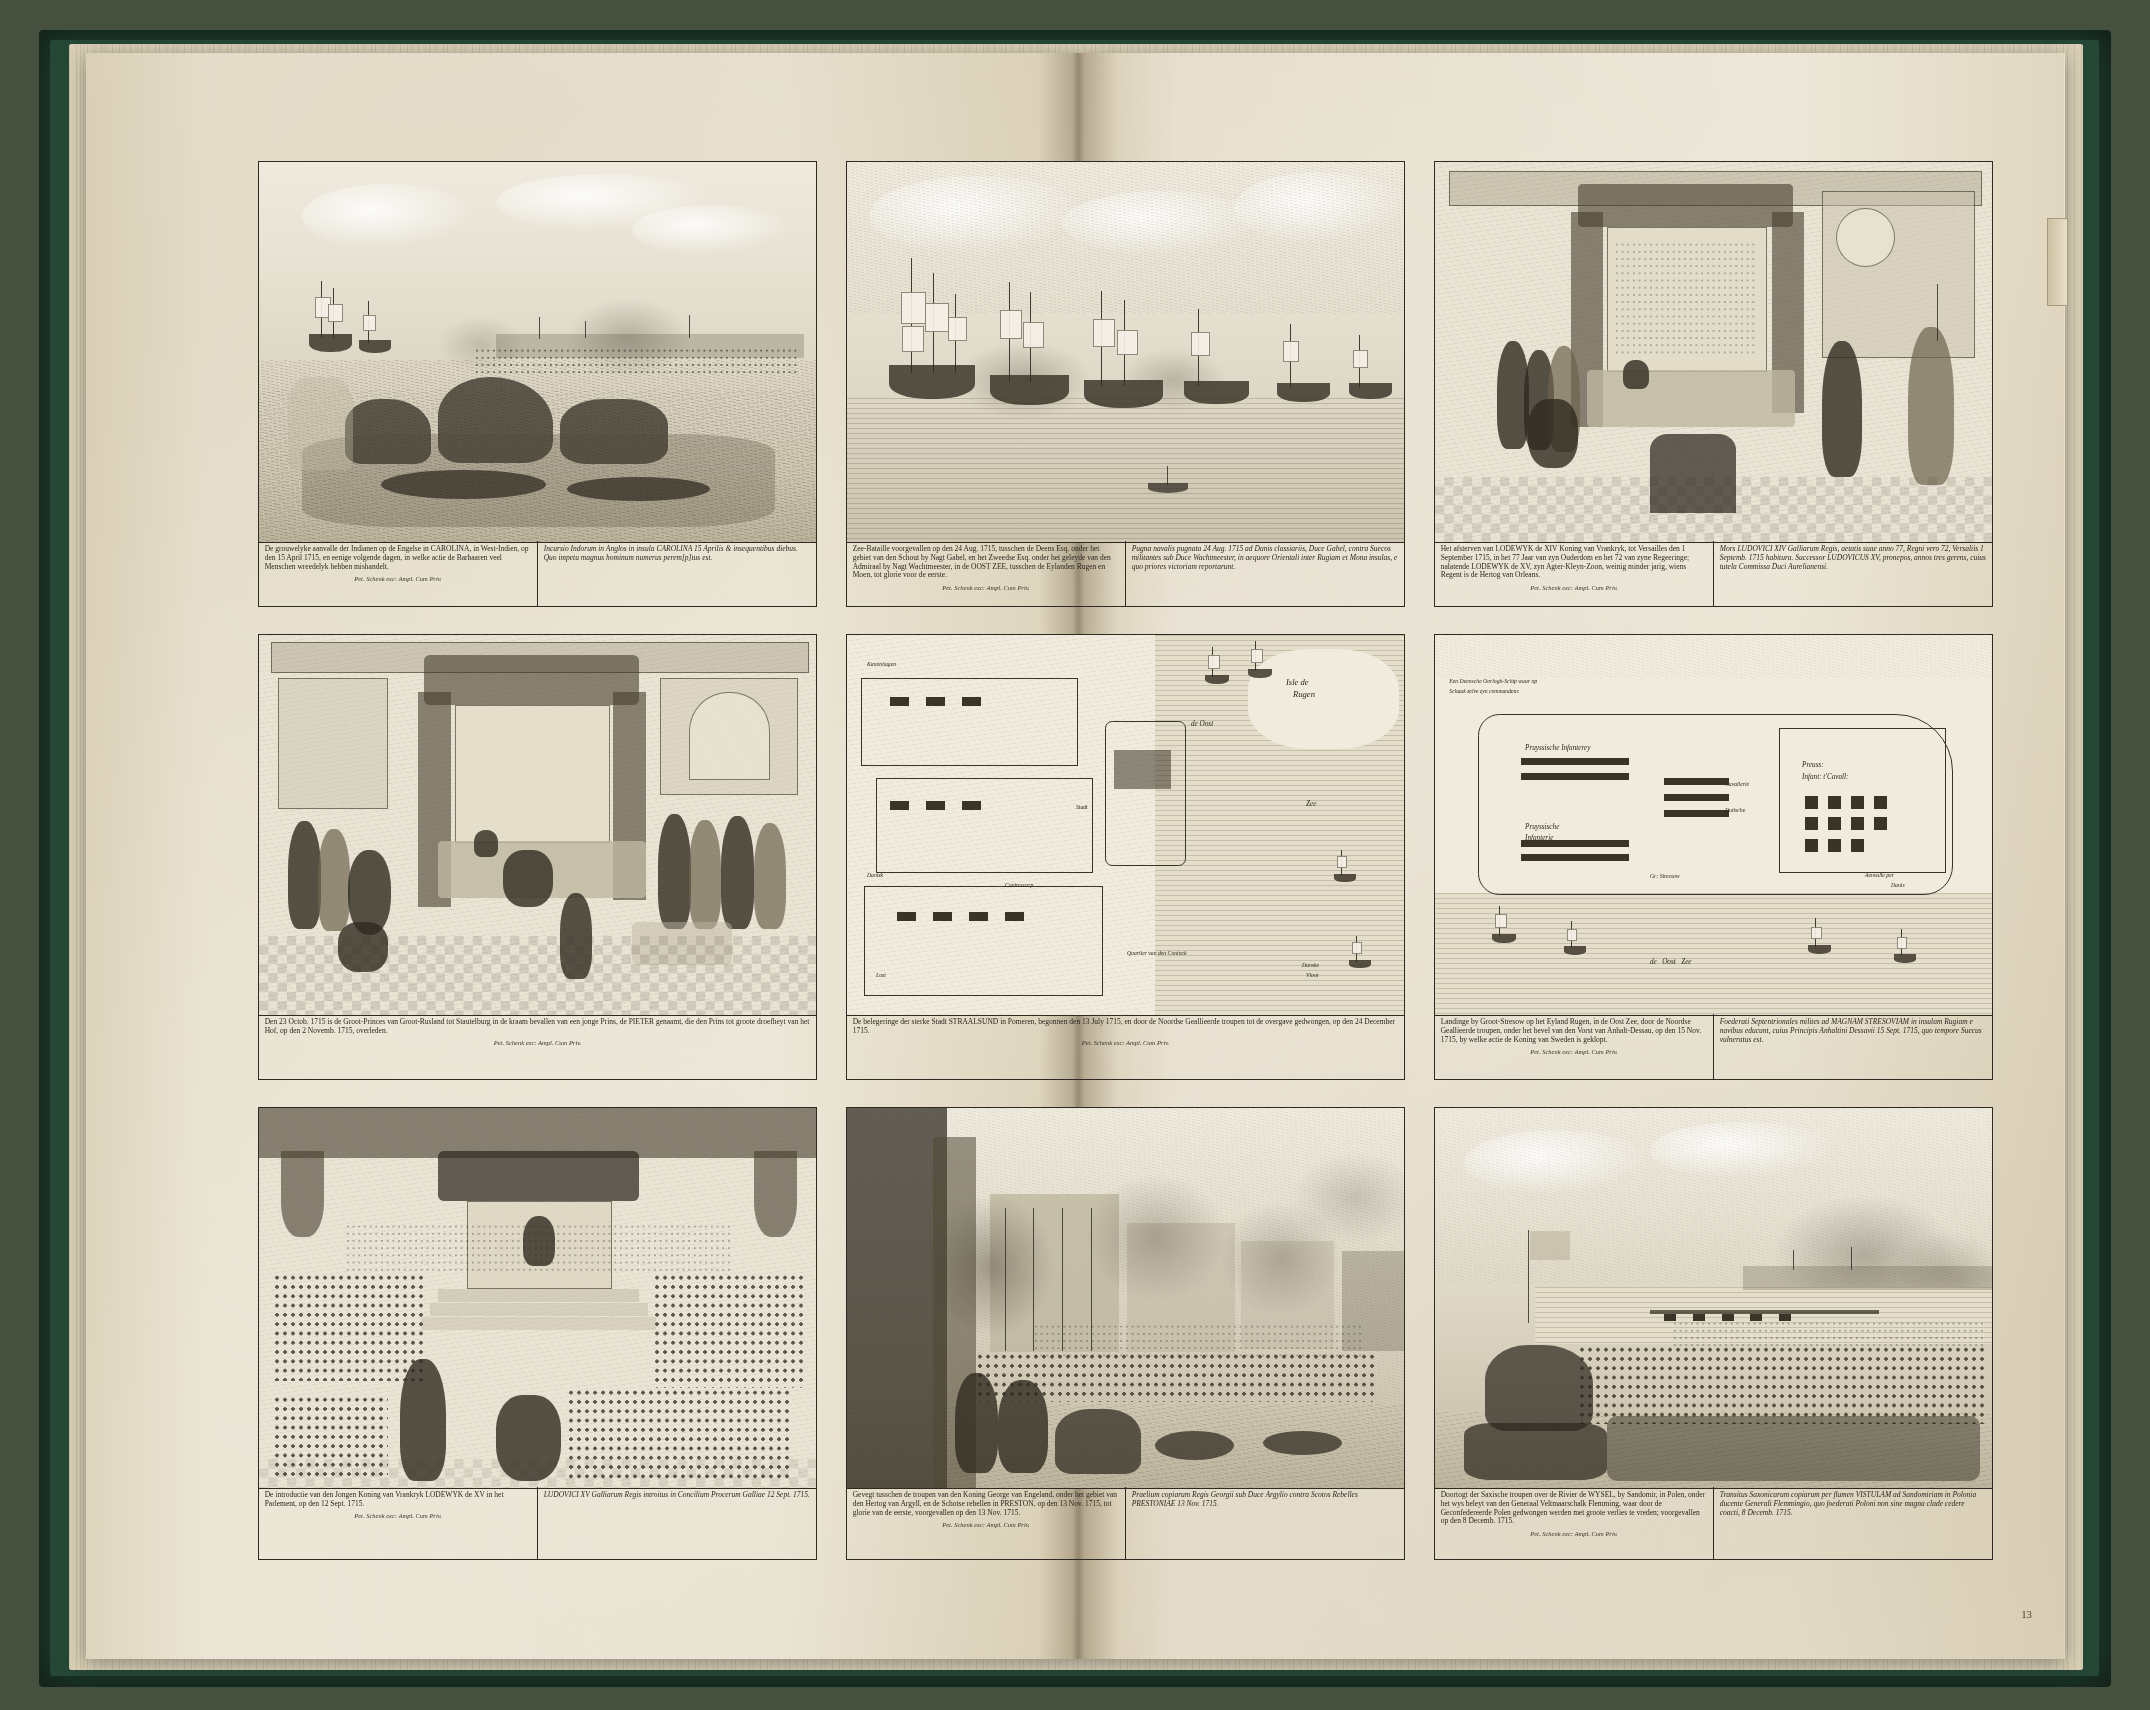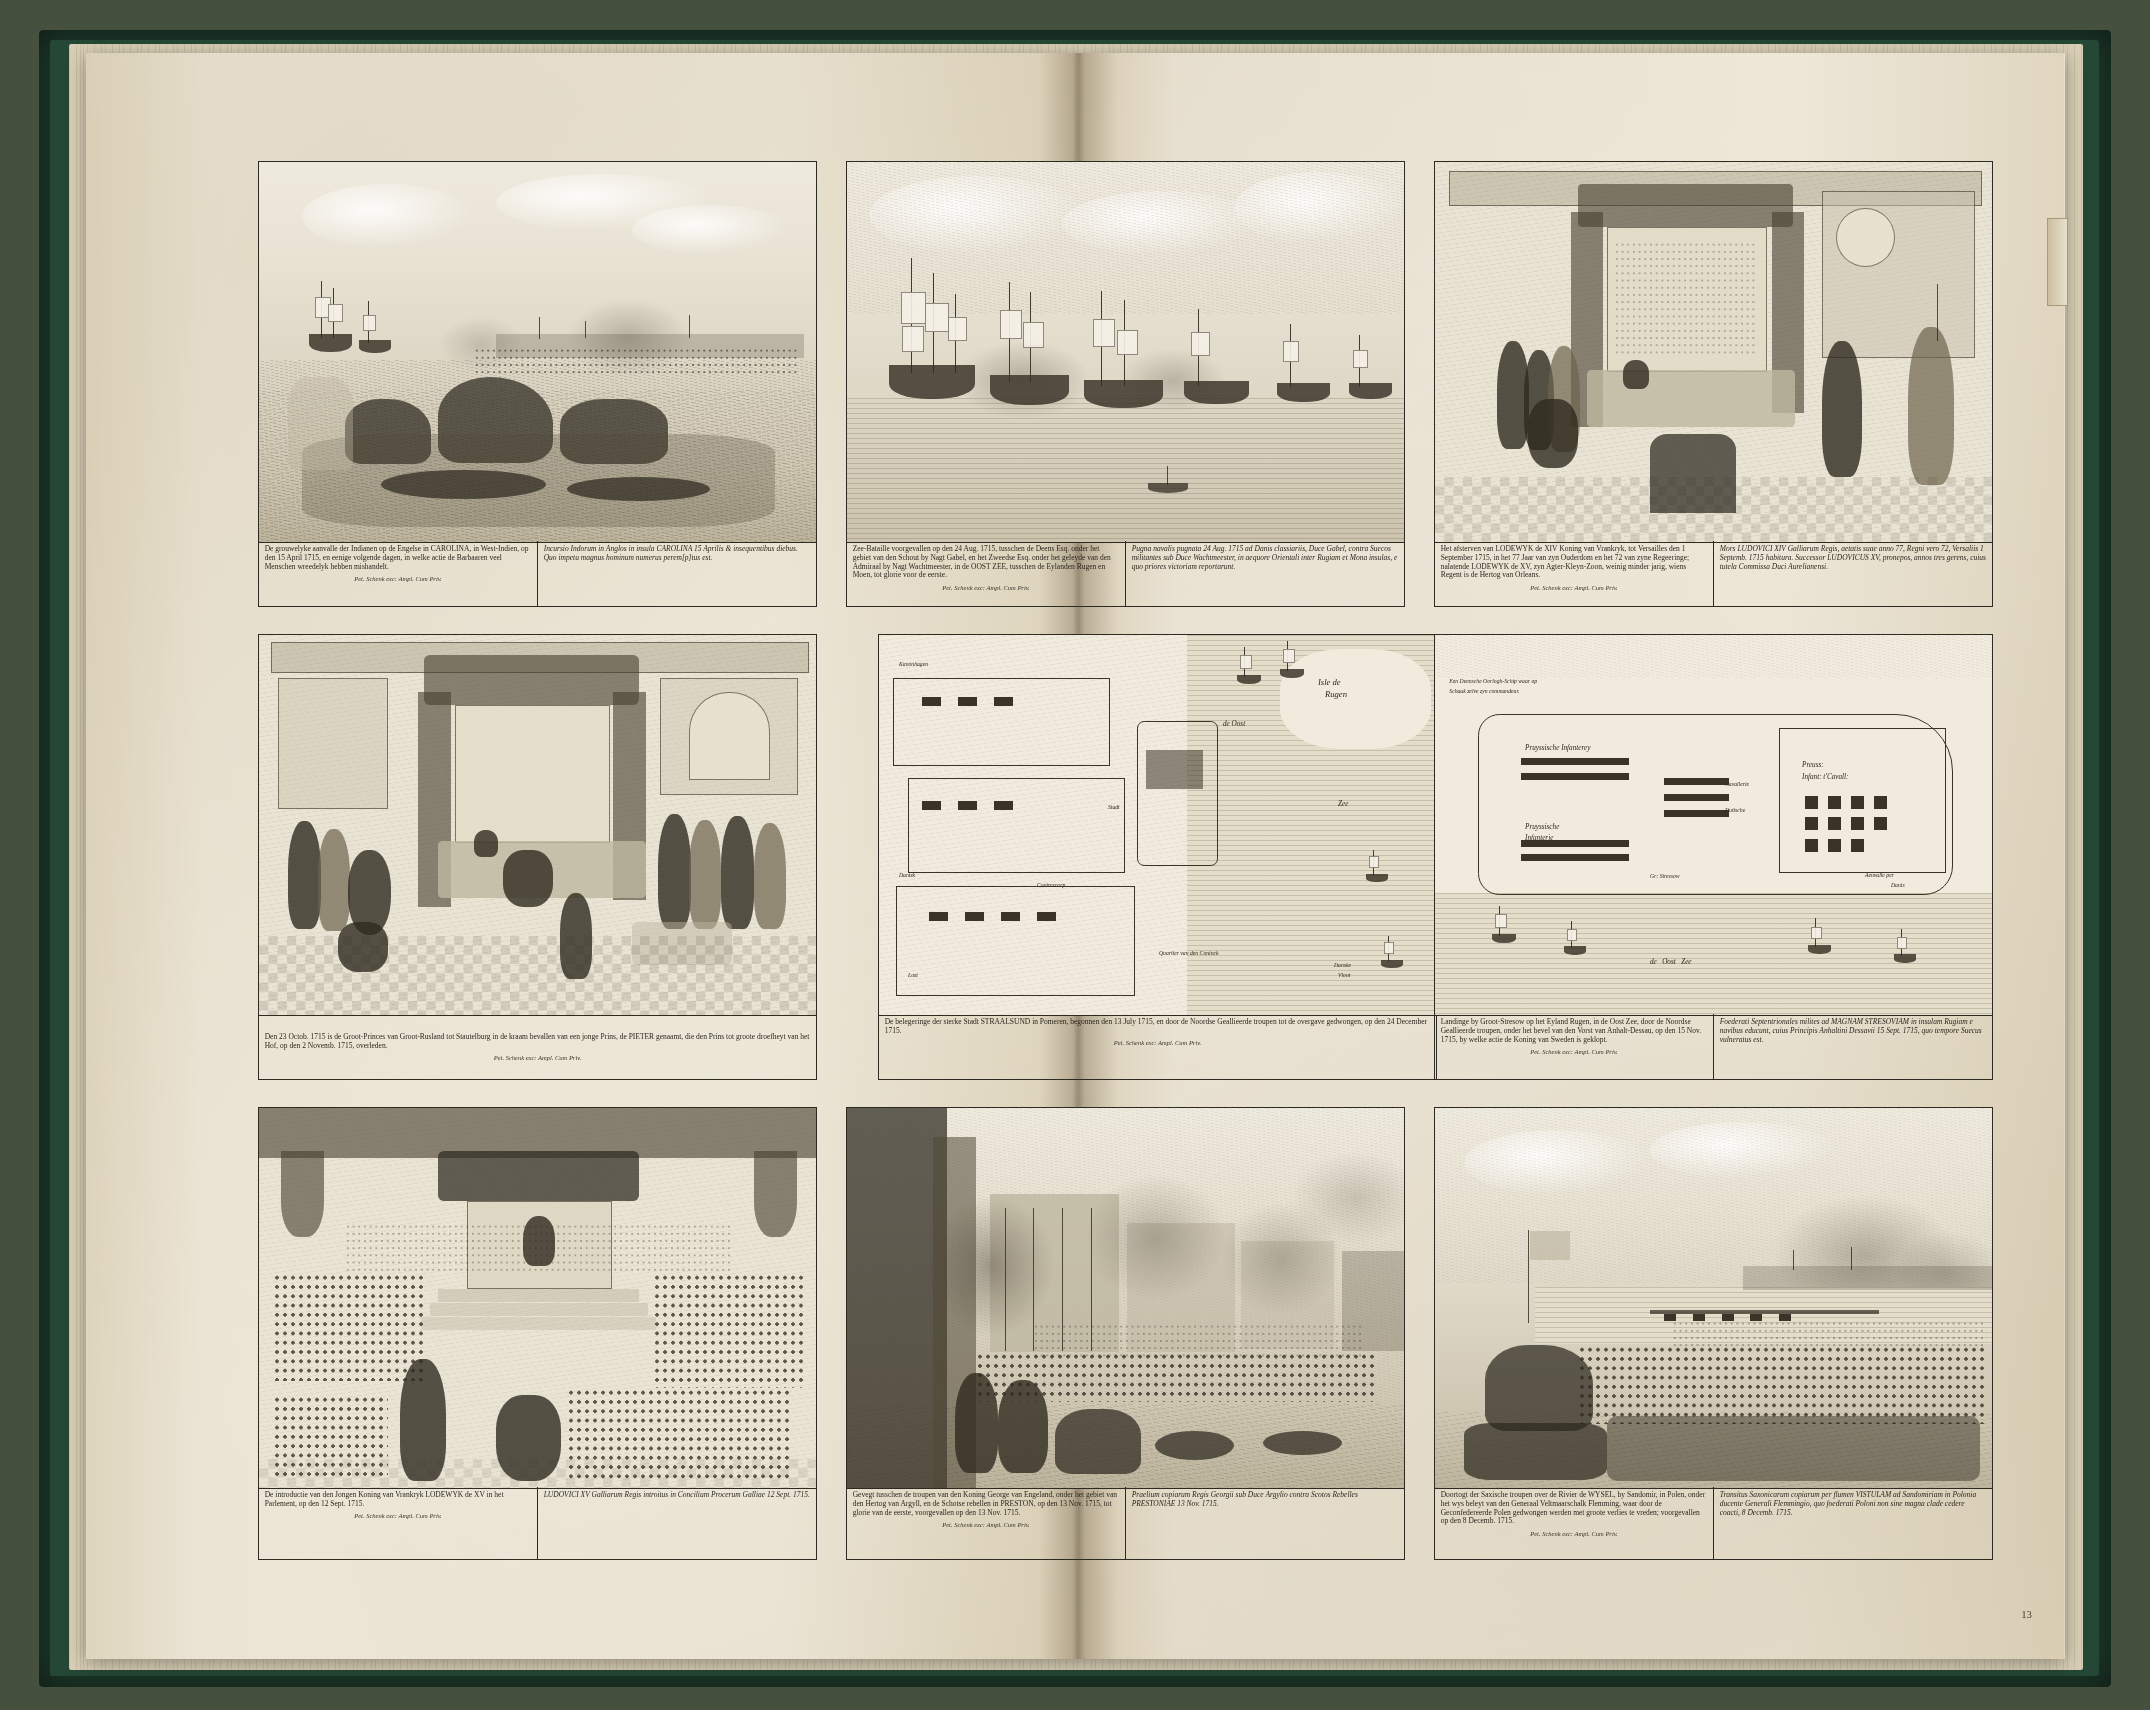--- a/index.html
+++ b/index.html
@@ -316,29 +316,29 @@
           <div class="figl" style="left:495px;top:188px;width:32px;height:106px;"></div>
           <div class="panel" style="left:401px;top:43px;width:136px;height:115px;background:rgba(205,196,175,.45);"></div>
 
           <div class="panel" style="left:430px;top:57px;width:79px;height:86px;border-radius:39px 39px 0 0;background:rgba(235,230,212,.7);"></div>
 
           <div class="fig" style="left:301px;top:258px;width:32px;height:86px;"></div>
           <div class="lightmass" style="left:373px;top:287px;width:100px;height:43px;border-radius:5.7px;opacity:.6;"></div>
           <div class="floorTile" style="left:0;bottom:0;width:100%;height:79px;opacity:.55;"></div>
           <div class="fig" style="left:79px;top:287px;width:50px;height:50px;border-radius:40%;"></div>
         </div>
-        <div class="cap" style="top:380px;height:65px;align-items:center;">
+        <div class="cap" style="top:380px;height:65px;">
           <div class="capHalf">
             <span>Den 23 Octob. 1715 is de Groot-Princes van Groot-Rusland tot Stautelburg in de kraam bevallen van een jonge Prins, de PIETER genaamt, die den Prins tot groote droefheyt van het Hof, op den 2 Novemb. 1715, overleden.</span>
             <div class="credit">Pet. Schenk exc:      Ampl. Cum Priv.</div>
           </div>
         </div>
       </div>
 
-      <div class="cell" style="left:588px;top:473px;width:559px;height:444px;margin-left:32px;">
+      <div class="cell" style="left:588px;top:473px;width:559px;height:444px;">
         <div class="engraving" style="height:380px;">
           <div class="mapbg"></div>
 
           <div class="water" style="left:308px;top:0;width:251px;height:380px;"></div>
           <div class="waterlines" style="left:308px;top:0;width:251px;height:380px;"></div>
 
           <div class="water" style="left:401px;top:14.3px;width:151px;height:100px;background:#f0ebdd;border-radius:40%;"></div>
           <div class="maptxt big" style="left:439px;top:42px;">Isle de</div>
           <div class="maptxt big" style="left:446px;top:54px;">Rugen</div>
           <div class="maptxt mid" style="left:344px;top:85px;">de Oost</div>

